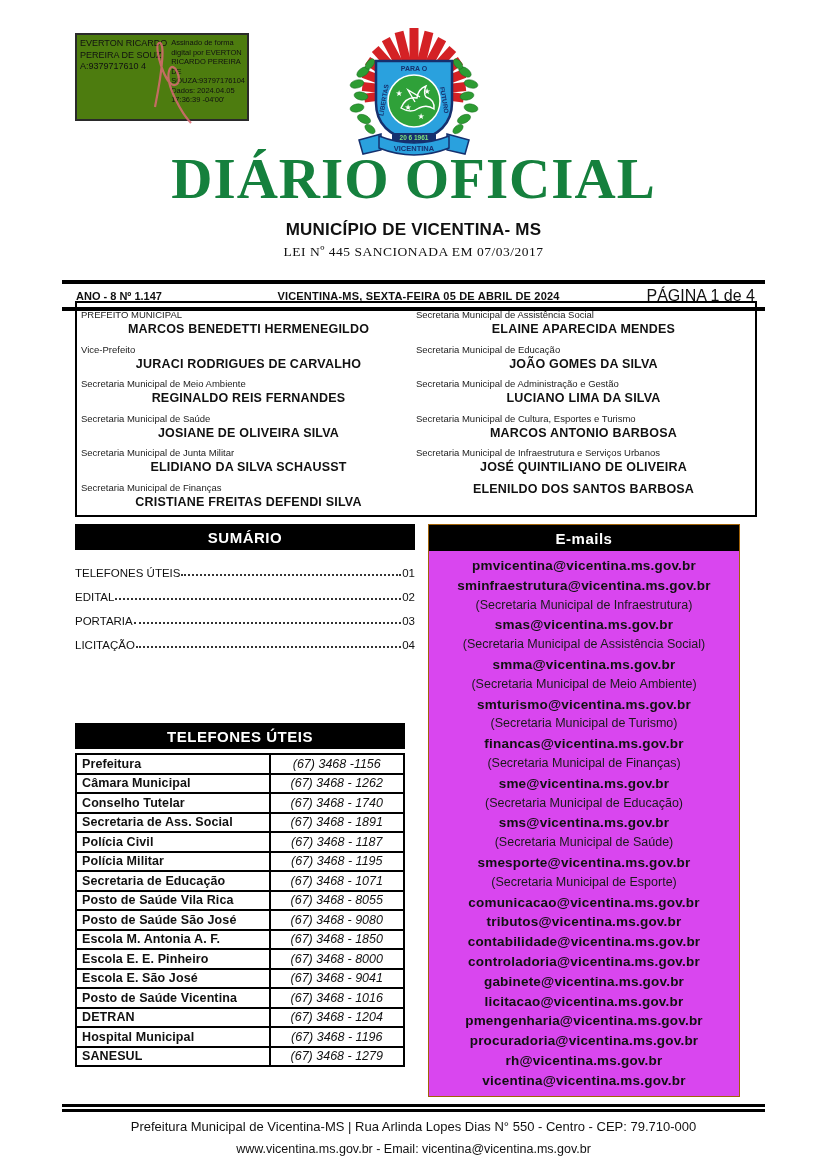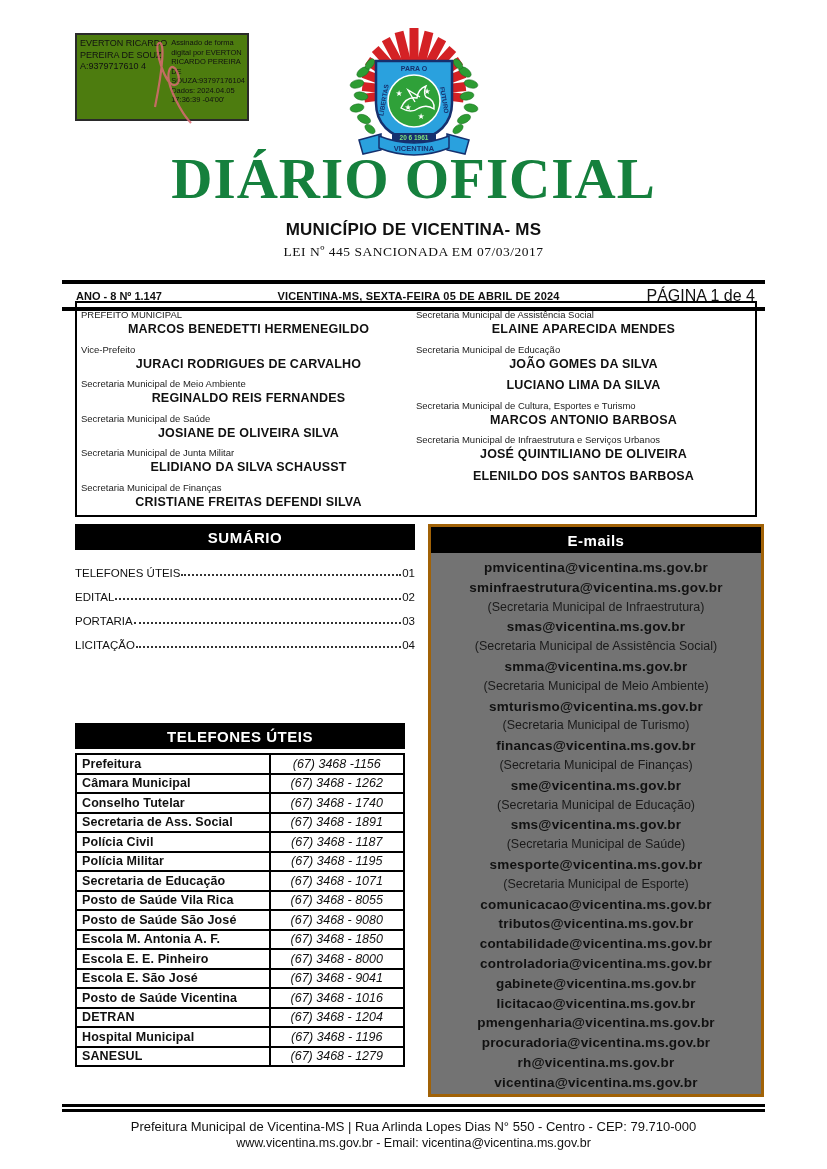--- a/index.html
+++ b/index.html
@@ -52,31 +52,31 @@
   .toc-page { white-space:nowrap; padding-bottom:1px; }
 
   
   .telefones { position:absolute; top:723px; left:75px; width:330px; }
   .phone-table { width:100%; border-collapse:collapse; margin-top:4px; }
   .phone-table td { border:2px solid #000; height:19.5px; font-size:12.5px; }
   td.phone-name { font-weight:bold; padding-left:5px; width:59%; letter-spacing:0.1px; }
   td.phone-number { font-style:italic; text-align:center; }
 
   
-  .emails { position:absolute; top:524px; left:428px; width:336px; height:573px;
-            border:3px solid #a16207; background:#737373; }
+  .emails { position:absolute; top:524px; left:428px; width:312px; height:573px;
+            border:1px solid #a16207; background:#d946ef; }
   .emails-body { padding-top:5px; }
   .email-line { text-align:center; font-weight:bold; font-size:13.5px; line-height:19.8px; letter-spacing:0.2px; }
   .note-line { text-align:center; font-size:12.5px; line-height:19.8px; color:#1a1a1a; }
 
   
   .footer { position:absolute; top:1104px; left:62px; width:703px; text-align:center; }
   .footer-rule { height:8px; border-top:3px solid #000; border-bottom:3px solid #000; }
   .footer-line1 { margin-top:7px; font-size:13px; }
-  .footer-line2 { margin-top:2px; font-size:12.5px; }
+  .footer-line2 { margin-top:8px; font-size:12.5px; }
   .footer-line3 { margin-top:18px; font-size:12.5px; }
 </style>
 </head>
 <body>
 
 <div class="page">
 
   <div class="stamp">
     <div class="stamp-left">EVERTON RICARDO PEREIRA DE SOUZA:9379717610 4</div>
     <div class="stamp-right">Assinado de forma digital por EVERTON RICARDO PEREIRA DE SOUZA:93797176104 Dados: 2024.04.05 17:36:39 -04'00'</div>
@@ -204,20 +204,21 @@
     <div class="officials-col">
       <div>
         <div class="official-role">Secretaria Municipal de Assistência Social</div>
         <div class="official-name">ELAINE APARECIDA MENDES</div>
       </div>
       <div>
         <div class="official-role">Secretaria Municipal de Educação</div>
         <div class="official-name">JOÃO GOMES DA SILVA</div>
       </div>
       <div>
+        <div class="official-role">Secretaria Municipal de Administração e Gestão</div>
         <div class="official-name">LUCIANO LIMA DA SILVA</div>
       </div>
       <div>
         <div class="official-role">Secretaria Municipal de Cultura, Esportes e Turismo</div>
         <div class="official-name">MARCOS ANTONIO BARBOSA</div>
       </div>
       <div>
         <div class="official-role">Secretaria Municipal de Infraestrutura e Serviços Urbanos</div>
         <div class="official-name">JOSÉ QUINTILIANO DE OLIVEIRA</div>
       </div>

